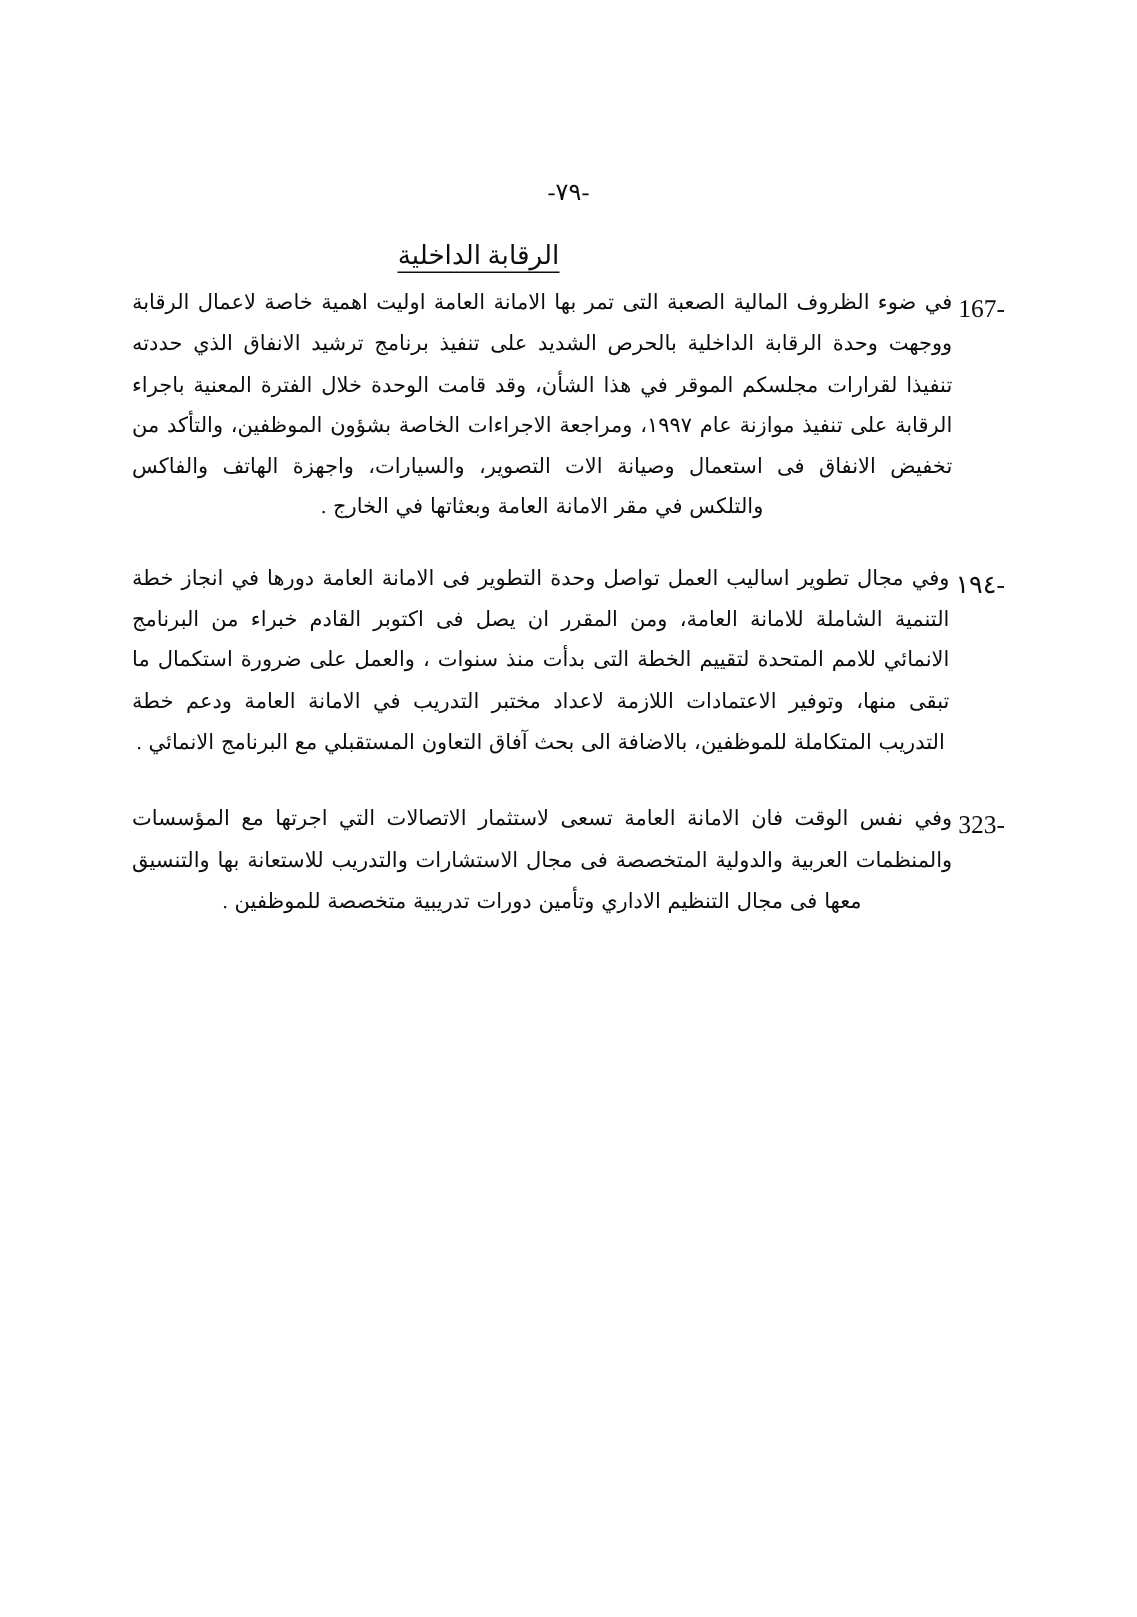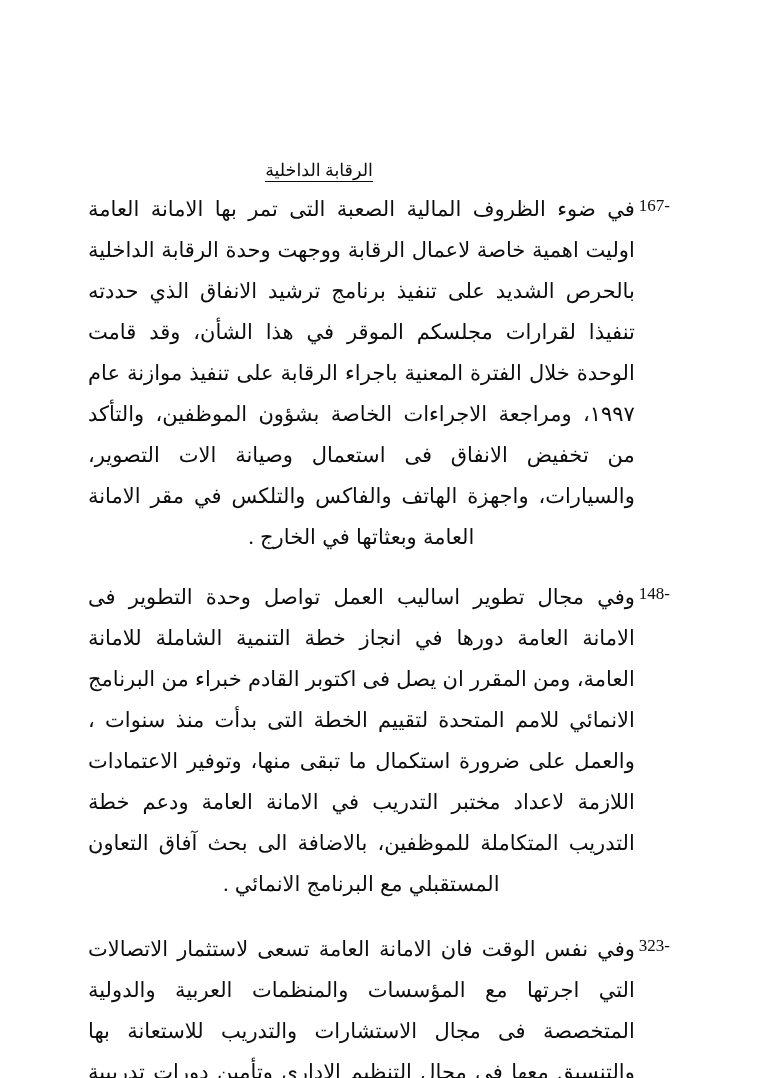--- a/index.html
+++ b/index.html
@@ -71,52 +71,53 @@
     flex: 0 0 auto;
     white-space: nowrap;
     padding-left: 4px;
     font-size: 17px;
     line-height: 1.95;
   }
   .para-body {
     flex: 1 1 auto;
     text-align: justify;
     text-align-last: center;
-    font-size: 21px;
+    font-size: 14px;
     line-height: 1.95;
     word-spacing: 1px;
   }
   .para-body.last-right {
     text-align-last: center;
   }
   .gap-1 { height: 14px; }
   .gap-2 { height: 18px; }
 </style>
 </head>
 <body>
 
 <div class="page">
 
+  <div class="page-number">-٧٩-</div>
 
   <div class="content">
 
     <h2 class="heading h-inner">
       <span>الرقابة الداخلية</span>
     </h2>
 
     <div class="para">
       <div class="para-num">-167</div>
       <div class="para-body">في ضوء الظروف المالية الصعبة التى تمر بها الامانة العامة اوليت اهمية خاصة لاعمال الرقابة ووجهت وحدة الرقابة الداخلية بالحرص الشديد على تنفيذ برنامج ترشيد الانفاق الذي حددته تنفيذا لقرارات مجلسكم الموقر في هذا الشأن، وقد قامت الوحدة خلال الفترة المعنية باجراء الرقابة على تنفيذ موازنة عام ١٩٩٧، ومراجعة الاجراءات الخاصة بشؤون الموظفين، والتأكد من تخفيض الانفاق فى استعمال وصيانة الات التصوير، والسيارات، واجهزة الهاتف والفاكس والتلكس في مقر الامانة العامة وبعثاتها في الخارج .</div>
     </div>
 
 
     <div class="gap-1"></div>
 
     <div class="para">
-      <div class="para-num">-148</div>
+      <div class="para-num">-١٩٤</div>
       <div class="para-body">وفي مجال تطوير اساليب العمل تواصل وحدة التطوير فى الامانة العامة دورها في انجاز خطة التنمية الشاملة للامانة العامة، ومن المقرر ان يصل فى اكتوبر القادم خبراء من البرنامج الانمائي للامم المتحدة لتقييم الخطة التى بدأت منذ سنوات ، والعمل على ضرورة استكمال ما تبقى منها، وتوفير الاعتمادات اللازمة لاعداد مختبر التدريب في الامانة العامة ودعم خطة التدريب المتكاملة للموظفين، بالاضافة الى بحث آفاق التعاون المستقبلي مع البرنامج الانمائي .</div>
     </div>
 
     <div class="gap-2"></div>
 
     <div class="para">
       <div class="para-num">-323</div>
       <div class="para-body last-right">وفي نفس الوقت فان الامانة العامة تسعى لاستثمار الاتصالات التي اجرتها مع المؤسسات والمنظمات العربية والدولية المتخصصة فى مجال الاستشارات والتدريب للاستعانة بها والتنسيق معها فى مجال التنظيم الاداري وتأمين دورات تدريبية متخصصة للموظفين .</div>
     </div>
 

